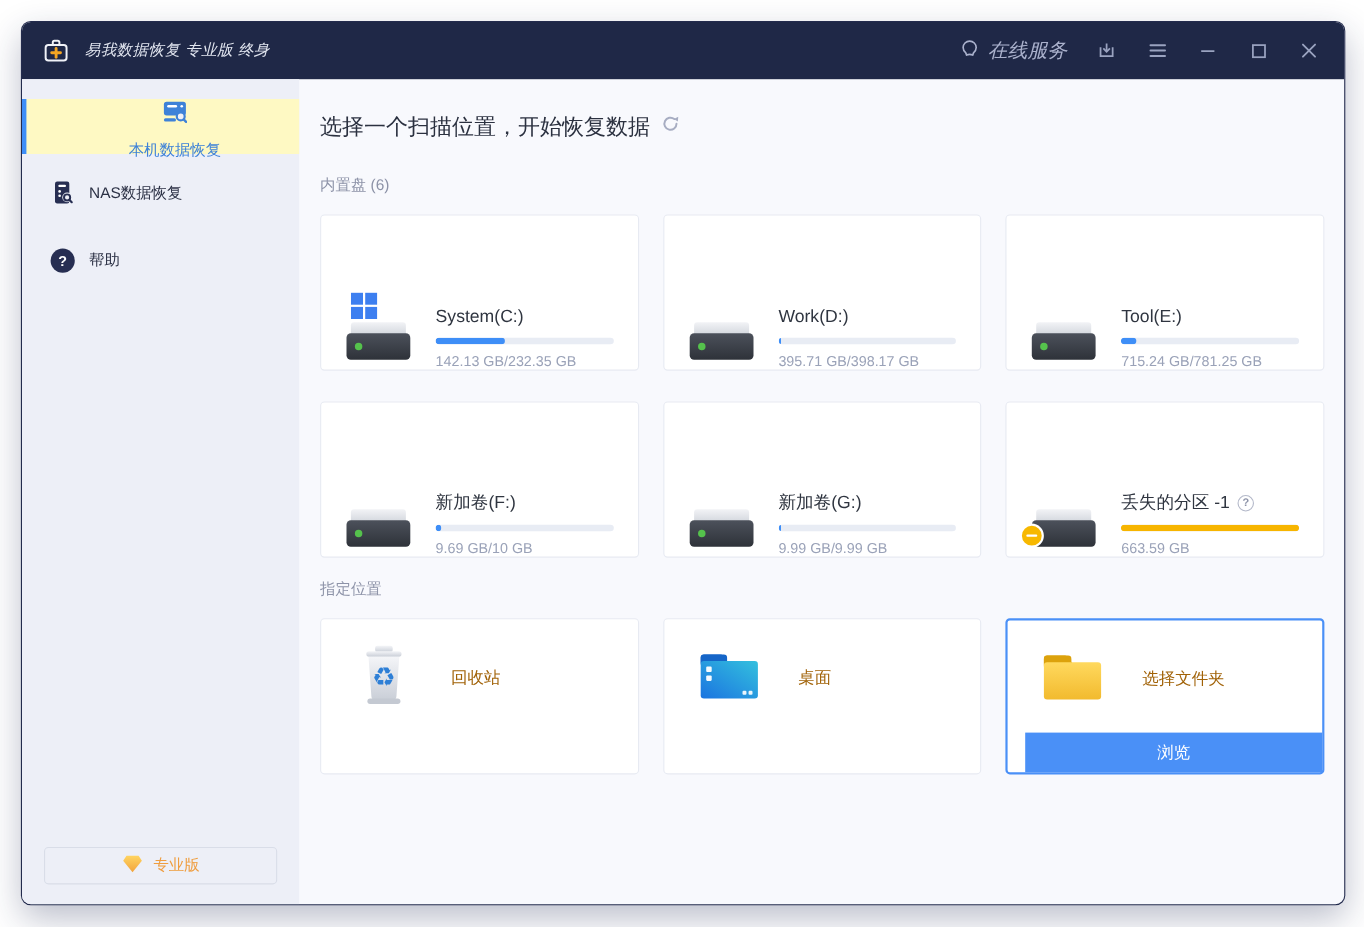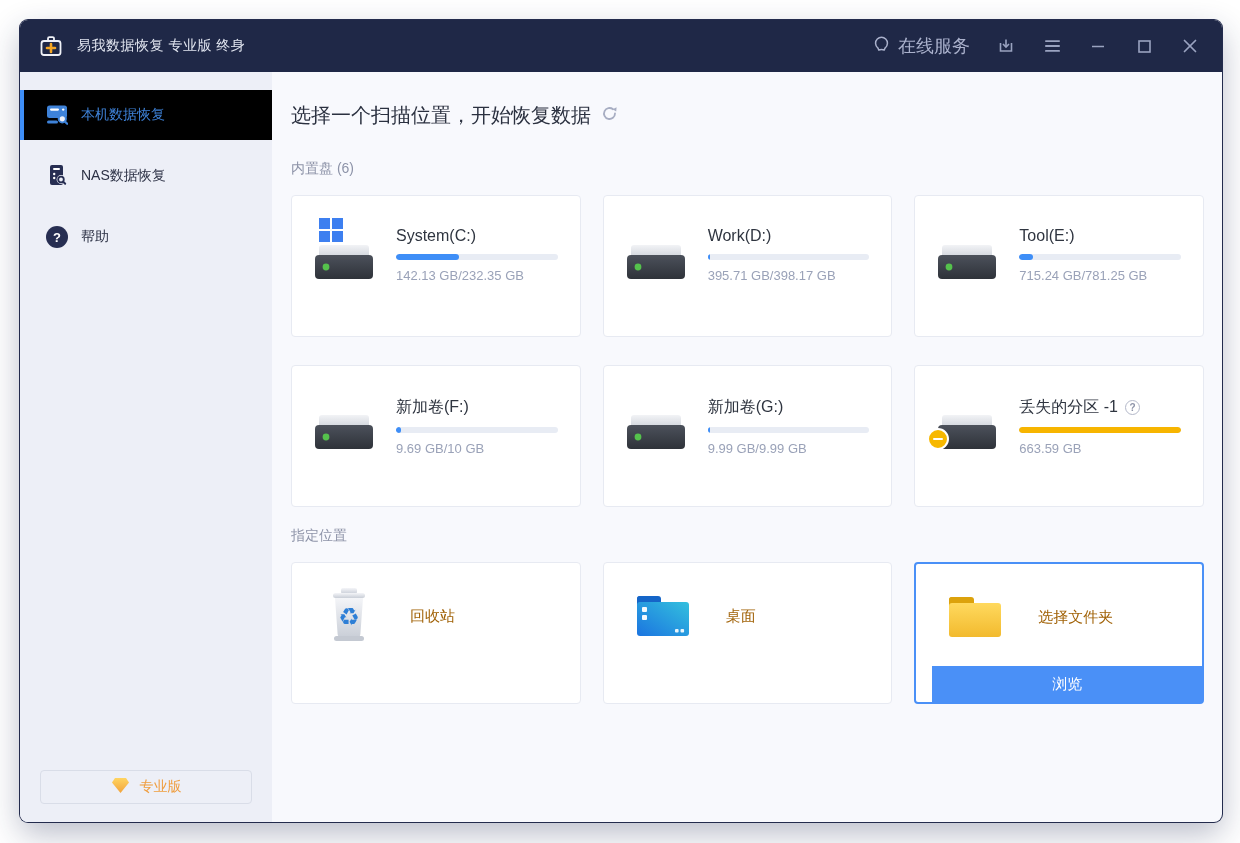--- a/index.html
+++ b/index.html
@@ -1,51 +1,51 @@
 <!DOCTYPE html>
 <html><head>
 <meta charset="utf-8">
 <style>
   * { margin:0; padding:0; box-sizing:border-box; }
   html,body { width:1240px; height:843px; background:#ffffff; font-family:"Liberation Sans","DejaVu Sans",sans-serif; }
   .window { position:absolute; left:20px; top:20px; width:1202px; height:802px; border-radius:8px; overflow:hidden;
             background:#f8f9fd; box-shadow:0 0 0 1px #232b4d, 0 12px 32px rgba(25,35,80,.30); }
 
   
-  .titlebar { height:52px; background:#1f2847; display:flex; align-items:center; padding:0 22px 0 18px; }
+  .titlebar { height:52px; background:#1f2847; display:flex; align-items:center; padding:0 22px 0 18px;font-style:italic; }
   .logo { width:26px; height:26px; flex:none; }
   .app-title { color:#e2e6f0; font-size:14px; margin-left:13px; letter-spacing:.5px; }
   .tb-right { margin-left:auto; display:flex; align-items:center; }
   .online { display:flex; align-items:center; gap:8px; color:#aab1cc; font-size:18px; cursor:pointer; }
   .tb-btn { margin-left:26px; width:20px; height:20px; display:flex; align-items:center; justify-content:center; cursor:pointer; }
 
   
   .appbody { display:flex; height:750px; }
   .sidebar { width:252px; background:#edeff7; position:relative; padding-top:18px; flex:none; }
   .side-item { height:50px; display:flex; align-items:center; padding-left:26px; gap:13px; font-size:14px;
                color:#2c3145; position:relative; margin-bottom:11px; cursor:pointer; }
-  .side-item.selected { background:#000000; color:#3e82d8; }
+  .side-item.selected { background:#fef9c3; color:#3e82d8;flex-direction:column; }
   .side-item.selected::before { content:""; position:absolute; left:0; top:0; bottom:0; width:4px; background:#3e8ef7; }
   .help-circle { width:22px; height:22px; border-radius:50%; background:#272e52; color:#fff; font-size:13px; font-weight:bold;
                  display:flex; align-items:center; justify-content:center; flex:none; }
   .edition { position:absolute; left:20px; right:20px; bottom:18px; height:34px; border:1px solid #d9dde8; border-radius:4px;
              background:transparent; color:#ef9d3f; font-size:14px; display:flex; align-items:center; justify-content:center;
              gap:10px; cursor:pointer;margin-top:20px; }
 
   .main { flex:1; padding:0 18px 0 19px; }
   .title-row { margin-top:28px; display:flex; align-items:center; gap:10px; height:30px; }
   .page-title { font-size:20px; font-weight:500; color:#2b3140; }
   .sec-label { font-size:14px; color:#8d93a8; }
   .sec-drives { margin-top:30px; }
   .sec-locs { margin-top:20px; }
   .grid { display:grid; grid-template-columns:repeat(3,1fr); gap:28px 22px; margin-top:17px; }
 
   
   .card { background:#fff; border:1px solid #e7eaf2; border-radius:4px; height:142px; cursor:pointer; }
-  .drive-card { display:flex; padding:26px 22px 0 20px; gap:16px; }
+  .drive-card { display:flex; padding:26px 22px 0 20px; gap:16px;align-items:flex-end; }
   .icon-wrap { width:68px; height:66px; position:relative; flex:none; }
   .drive-svg { position:absolute; left:0; top:14px; }
   .win-logo { position:absolute; left:7px; top:-4px; }
   .minus-badge { position:absolute; left:-8px; top:36px; width:22px; height:22px; border-radius:50%;
                  background:#f7b800; border:2px solid #fff; }
   .minus-badge::after { content:""; position:absolute; left:4px; top:8px; width:10px; height:2.4px; background:#fff; border-radius:1px; }
   .drive-info { flex:1; padding-top:5px; min-width:0; }
   .drive-name { font-size:16px; color:#2f3540; display:flex; align-items:center; gap:7px; white-space:nowrap; }
   .q-badge { width:15px; height:15px; border-radius:50%; border:1px solid #b3b8c9; color:#8d93a8; font-size:10px;
              display:inline-flex; align-items:center; justify-content:center; font-weight:bold; }

